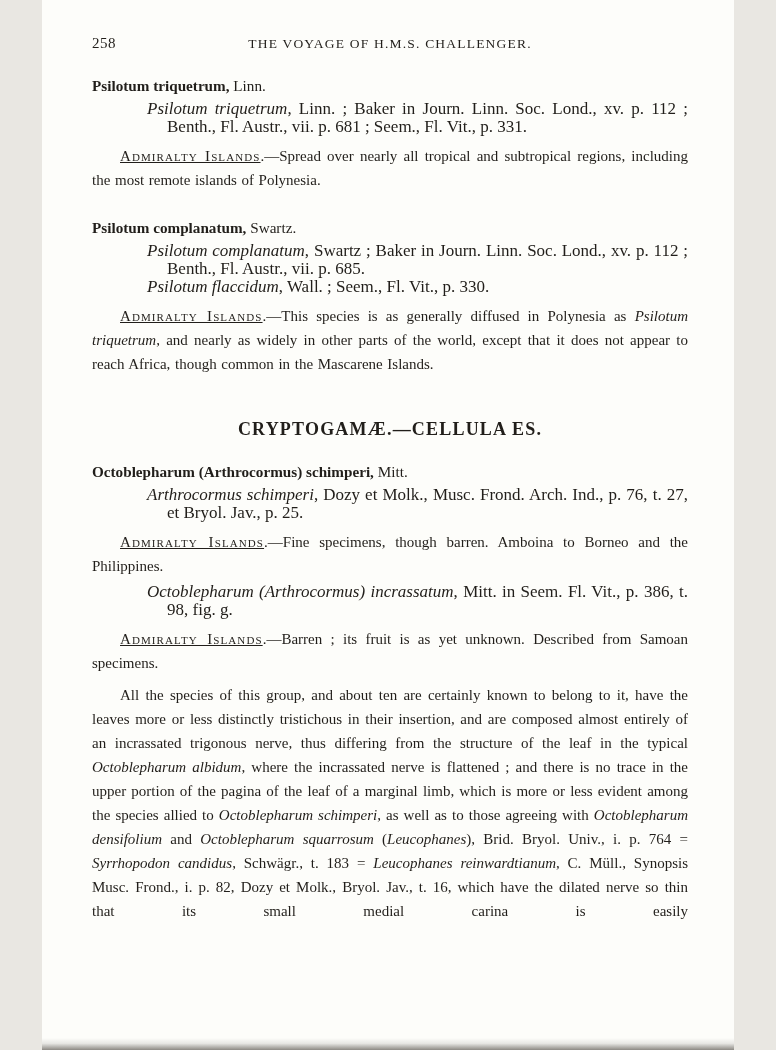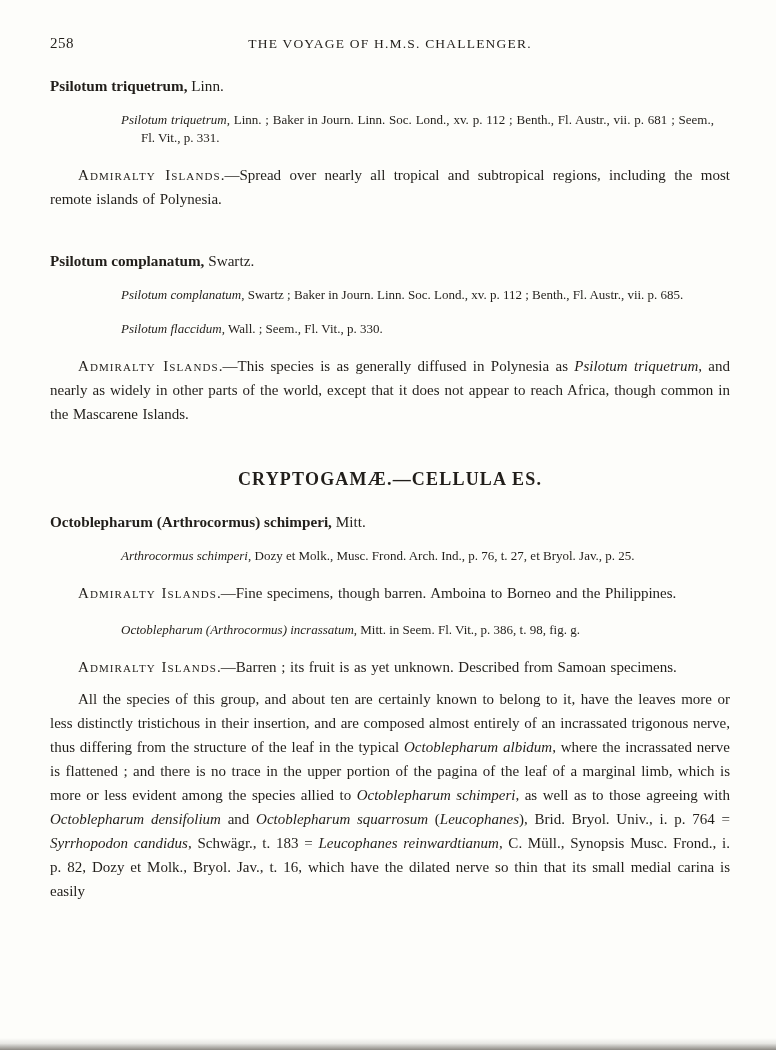--- a/index.html
+++ b/index.html
@@ -1,54 +1,54 @@
 <!DOCTYPE html>
 <html><head>
 <meta charset="utf-8">
 <style>
   html, body { margin: 0; padding: 0; background: #e9e7e2; }
   .page {
     position: relative;
-    width: 776px;
+    width: 692px;
     height: 1050px;
     margin: 0 auto;
     background: #fdfdfa;
     color: #211e1a;
     font-family: "Liberation Serif", serif;
     box-sizing: border-box;
     padding: 36px 46px 0 50px;
     overflow: hidden;
   }
   
   .running-head { position: relative; text-align: center; font-size: 13.5px; letter-spacing: 1.2px; height: 18px; }
   .pagenum { position: absolute; left: 0; top: -1px; font-size: 15px; letter-spacing: 0.5px; text-align: left; }
   
   .sp-head { font-size: 15.2px; font-weight: normal; margin: 0; line-height: 19px; }
   .sp-head .nm { font-weight: bold; }
   
   .syn {
-    font-size: 13px; line-height: 18px; margin: 16px;
+    font-size: 17px; line-height: 18px; margin: 0;
     padding-left: 75px; text-indent: -20px; text-align: justify;
   }
   .syn-block { margin-top: 5px; }
   
   .body-para {
     font-size: 15px; line-height: 24px; margin: 8px 0 0 0;
     text-align: justify; text-indent: 28px; word-spacing: 0.06em;
   }
   .para-continued { text-align-last: justify; }
-  .sc { font-variant: small-caps; letter-spacing: 1.1px; }
+  .sc { font-variant: small-caps; letter-spacing: 1.1px; text-decoration: underline; }
   .it { font-style: italic; }
   
   .section-head { text-align: center; font-size: 18px; font-weight: bold; letter-spacing: 1.2px; margin: 42px 0 0 0; line-height: 22px; }
   .sub-head { text-align: center; font-size: 14.5px; font-weight: normal; letter-spacing: 1px; margin: 10px 0 0 0; line-height: 17px; }
   sup { font-size: 0.62em; vertical-align: super; line-height: 0; }
   
   .m-h1 { margin-top: 22px; }
-  .m-h2 { margin-top: 40px; }
+  .m-h2 { margin-top: 26px; }
   .m-h3 { margin-top: 22px; }
   .m-h4 { margin-top: 28px; }
   .m-disc { }
   
   .footnote { text-align: center; font-size: 12.6px; margin: 10px 0 0 0; line-height: 16px; }
   
   .edge-shadow {
     position: absolute; left: 0; right: 0; bottom: 0; height: 12px;
     background: linear-gradient(to bottom, rgba(40,35,28,0) 0%, rgba(40,35,28,0.10) 45%, rgba(48,42,34,0.55) 100%);
   }

